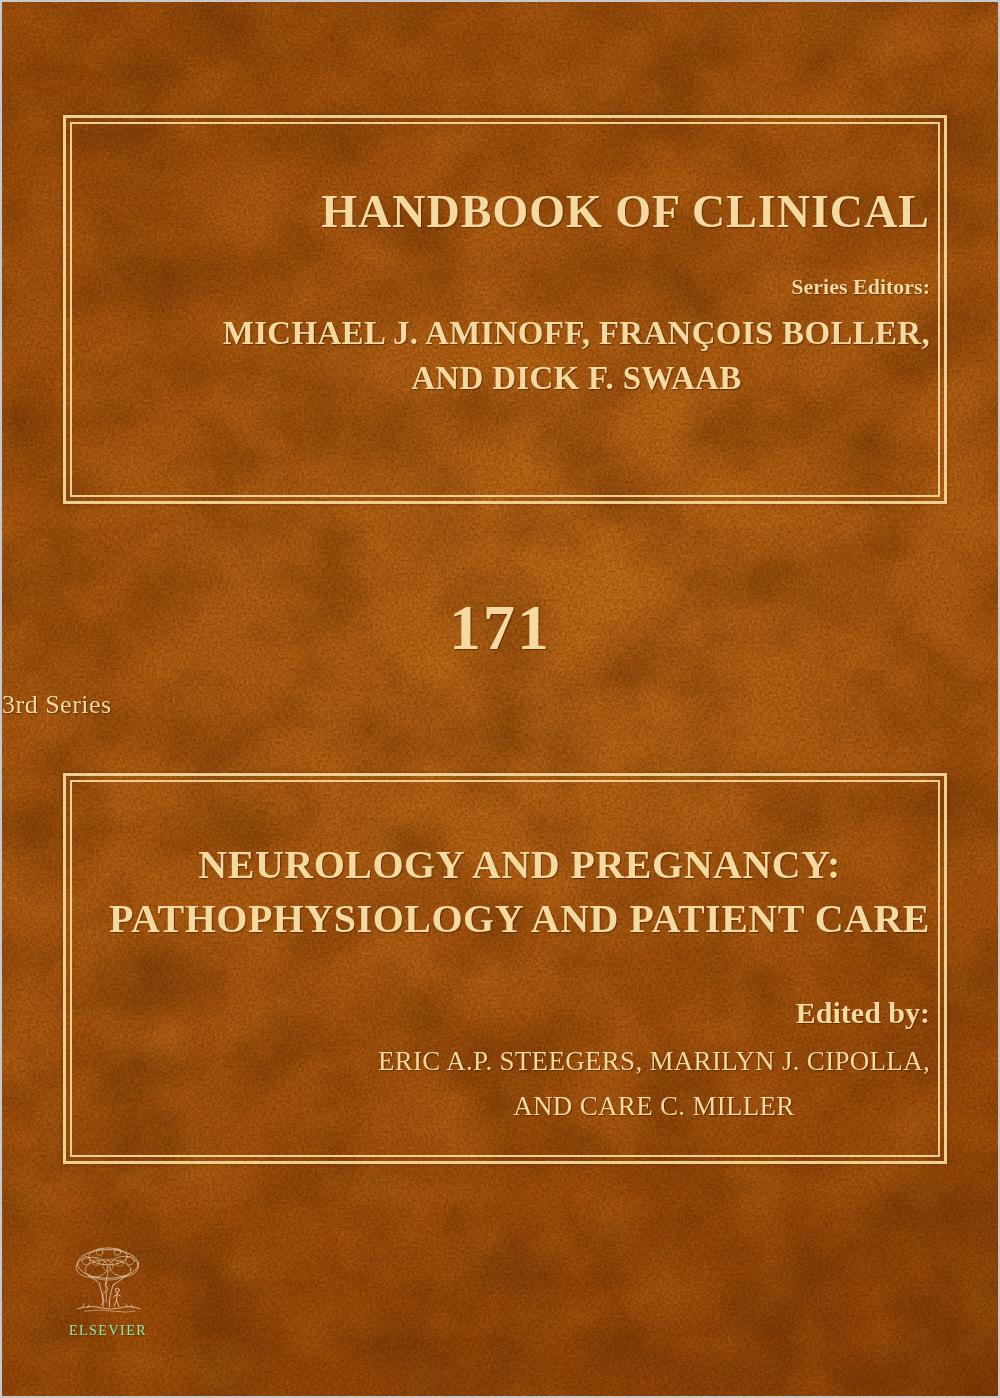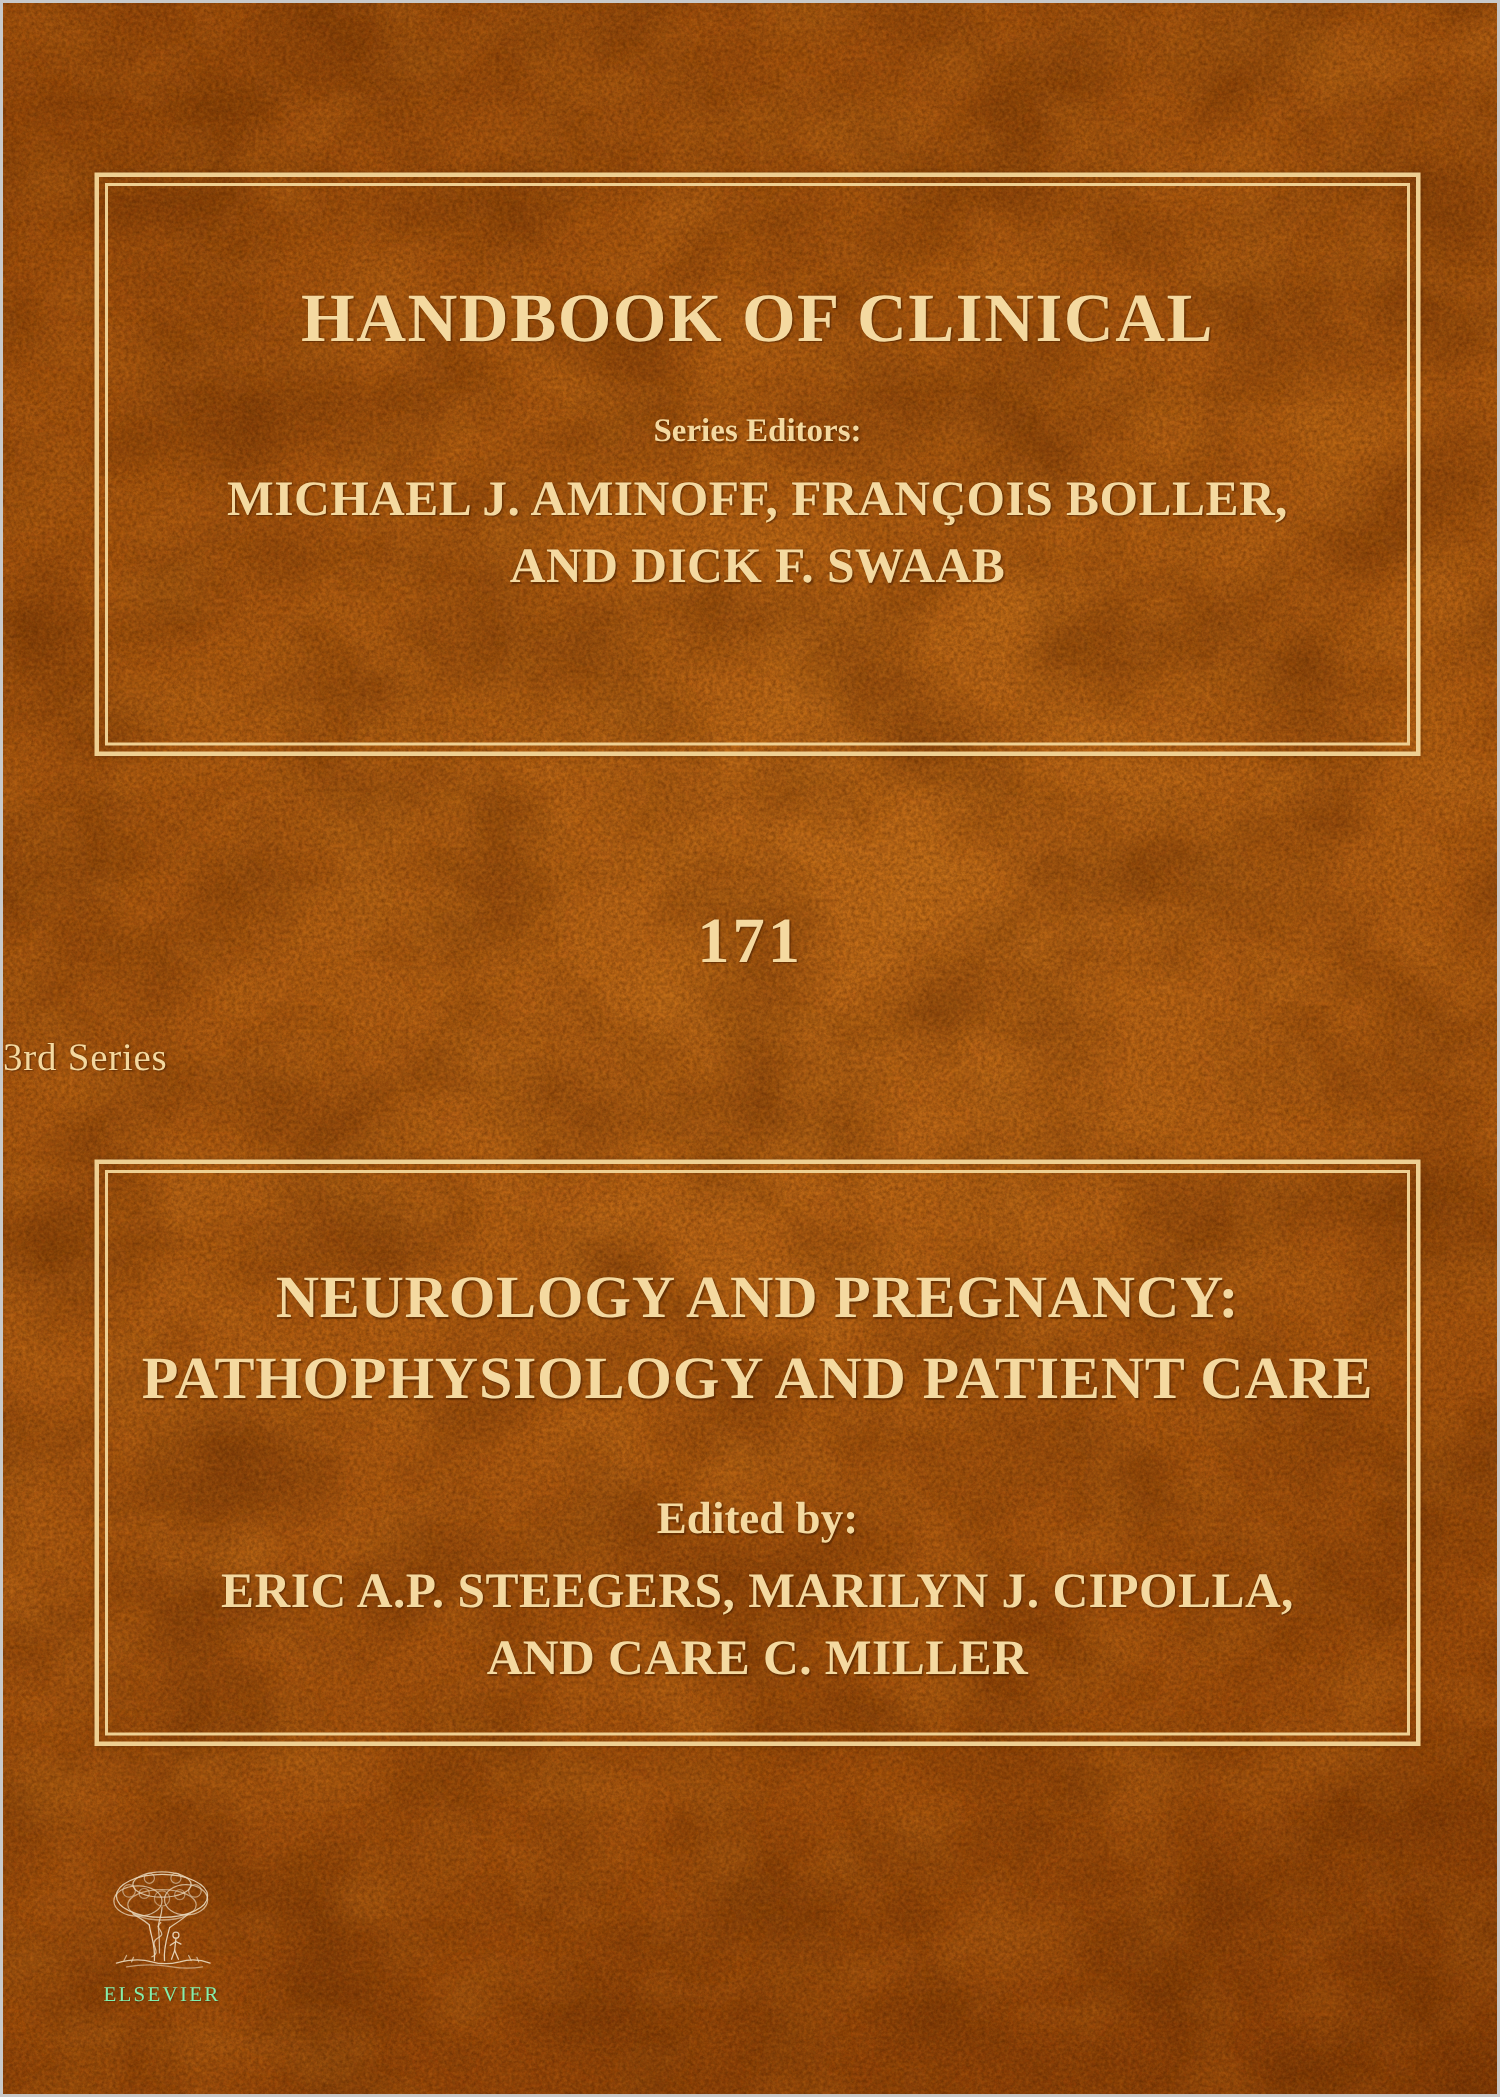--- a/index.html
+++ b/index.html
@@ -55,21 +55,21 @@
     padding: 4px;
     box-shadow: 0 0 3px rgba(70,30,0,0.5);
   }
   .frame-inner {
     box-sizing: border-box;
     width: 100%;
     height: 100%;
     border: 2px solid #eecf92;
     display: flex;
     flex-direction: column;
-    align-items: center;
+    align-items: flex-end;
     text-align: center;
     padding: 0 8px;
   }
 
   .frame-top    { left: 61px; top: 113px; width: 884px; height: 389px; }
   .frame-bottom { left: 61px; top: 771px; width: 884px; height: 391px; }
 
   .gold-text {
     color: #f4d9a0;
     text-shadow: 1px 1px 1px rgba(75,32,0,0.65), -0.5px -0.5px 0 rgba(120,60,10,0.35);
@@ -99,21 +99,21 @@
     letter-spacing: 0.3px;
     white-space: nowrap;
   }
 
   .volume-number {
     position: absolute;
     left: 0;
     top: 588px;
     width: 100%;
     text-align: center;
-    font-size: 43px;
+    font-size: 64px;
     line-height: 76px;
     font-weight: 700;
     letter-spacing: 2px;
   }
 
   .volume-series {
     position: absolute;
     left: 0;
     top: 689px;
     width: 100%;
@@ -135,23 +135,23 @@
 
   .edited-by-label {
     margin-top: 48px;
     font-size: 30px;
     line-height: 37px;
     font-weight: 700;
   }
 
   .names-bottom {
     margin-top: 8px;
-    font-size: 33px;
+    font-size: 27px;
     line-height: 45px;
-    font-weight: 700;
+    font-weight: 400;
     letter-spacing: 0.3px;
     white-space: nowrap;
   }
 
   .publisher {
     position: absolute;
     left: 54px;
     top: 1240px;
     width: 104px;
     display: flex;

